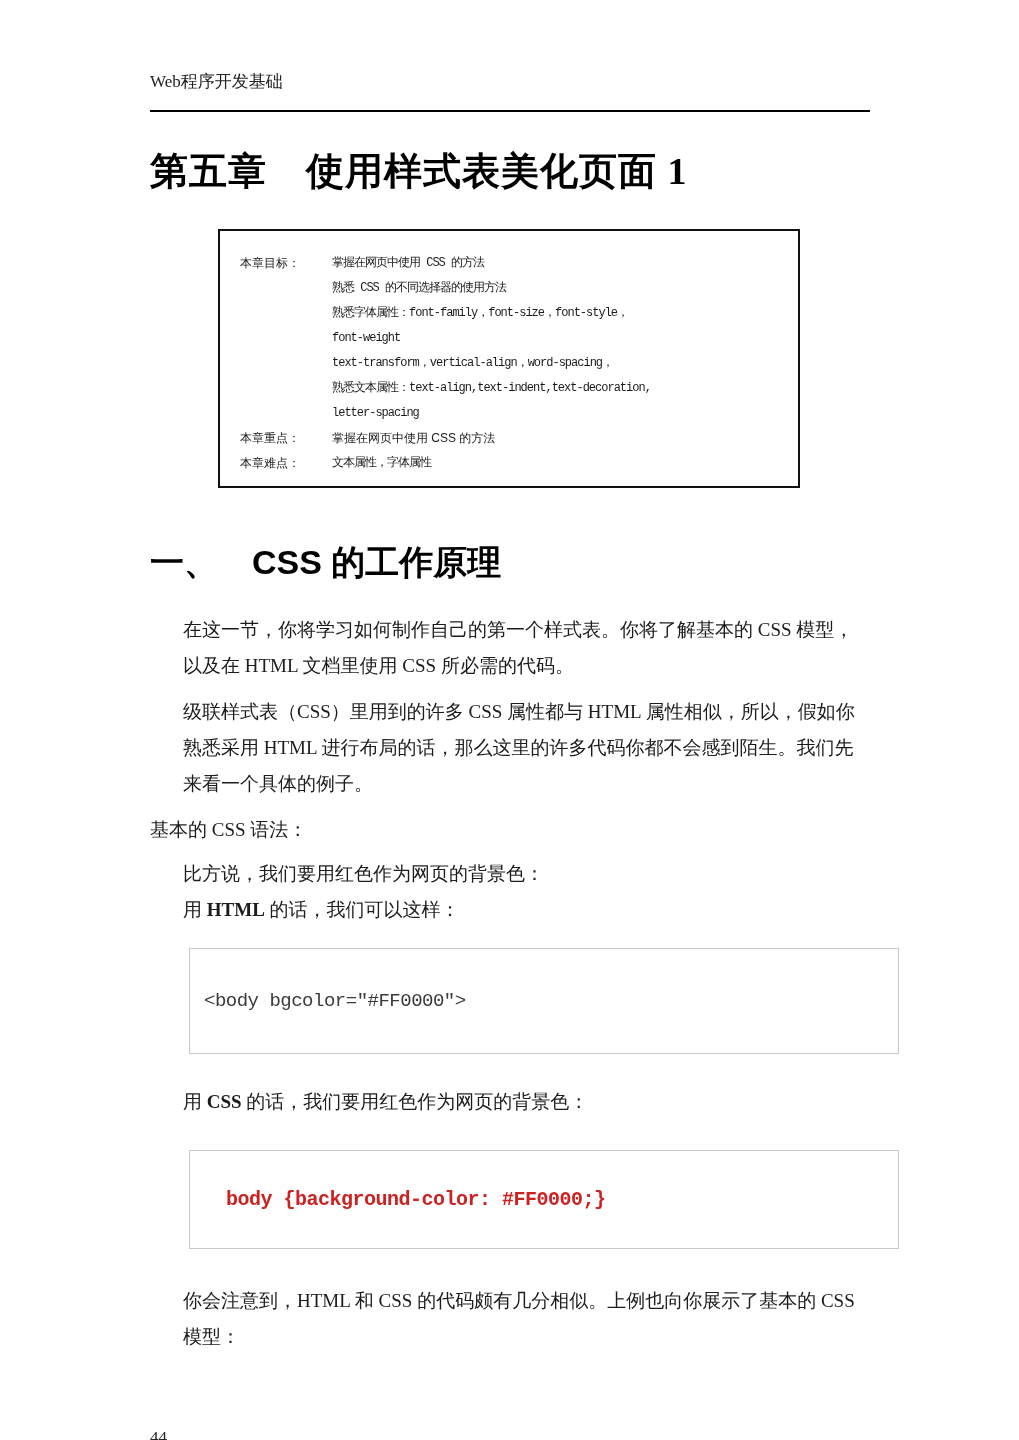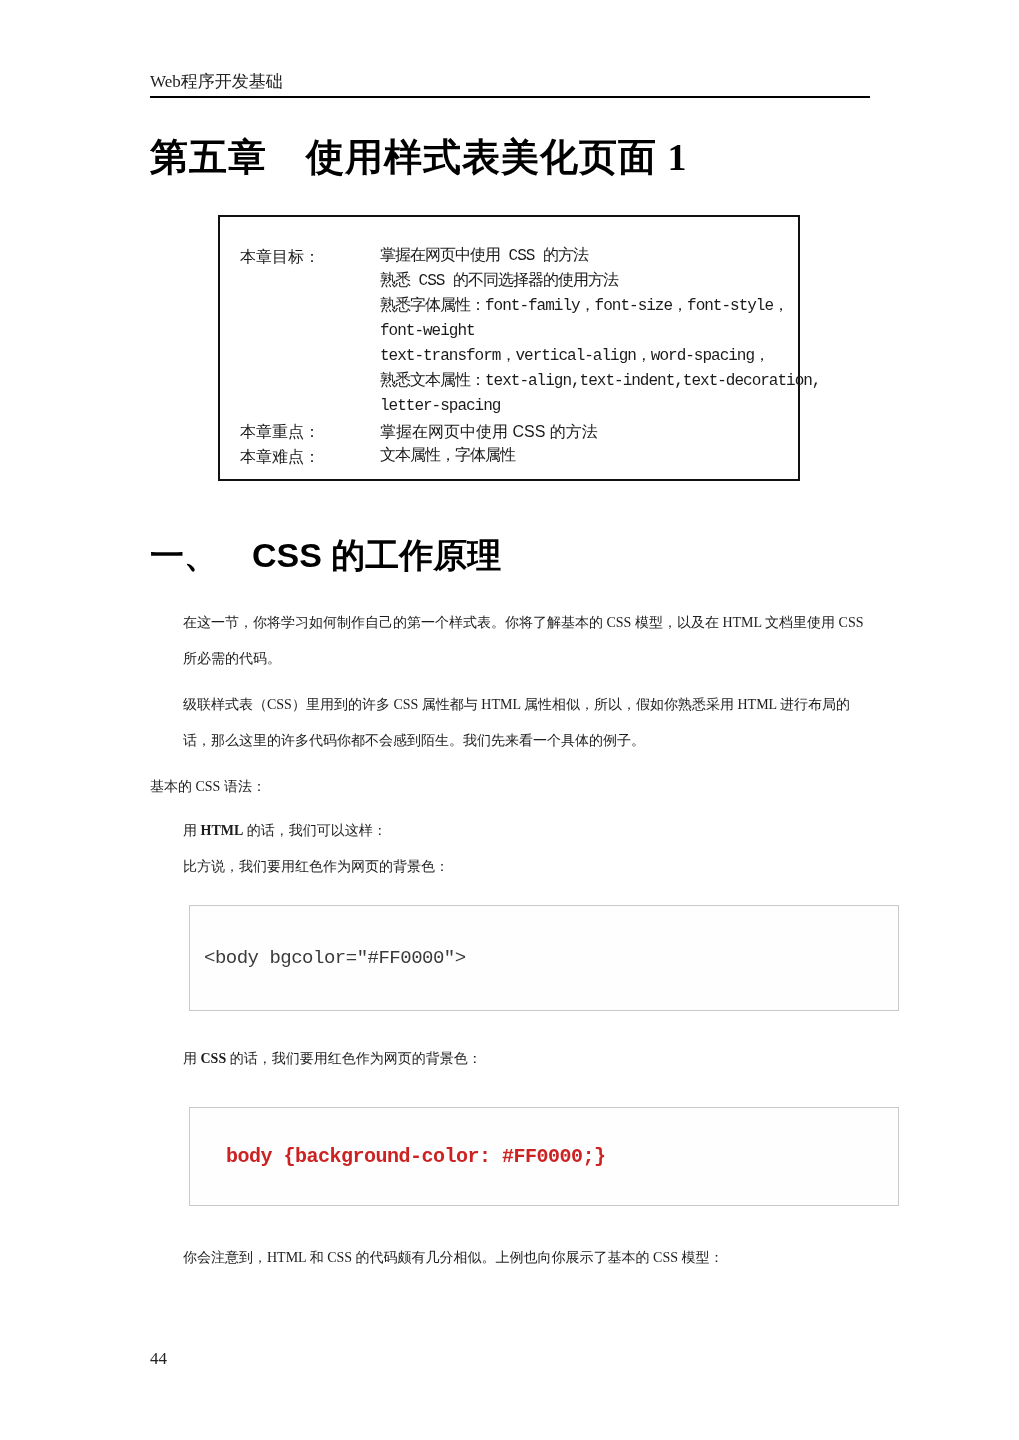--- a/index.html
+++ b/index.html
@@ -11,69 +11,68 @@
     overflow: hidden;
   }
   .page {
     width: 1019px; height: 1440px;
     padding: 0 149px 0 150px;
     position: relative;
     background: #ffffff;
   }
   .header {
     margin-top: 70px;
-    padding-bottom: 3px;
+    padding-bottom: 17px;
     border-bottom: 2px solid #000000;
     font-size: 17px;
     color: #222222;
   }
   .title {
     margin-top: 34px;
     font-size: 38px;
     font-weight: bold;
     font-family: "Liberation Serif", serif;
     color: #000000;
     letter-spacing: 1px;
   }
   .obj-box {
     margin: 32px 0 0 68px;
     width: 582px;
     border: 2px solid #111111;
-    padding: 27px 12px 10px 20px;
-    font-size: 16px;
+    padding: 20px 12px 10px 20px;
+    font-size: 12px;
     line-height: 25px;
   }
   .obj-row { display: flex; }
   .obj-label {
     width: 92px;
     flex: 0 0 92px;
     white-space: nowrap;
     font-family: "Liberation Serif", serif;
   }
   .obj-content {
     flex: 1;
     font-family: "Liberation Mono", "Liberation Serif", serif;
     letter-spacing: -1px;
-    margin-left: 48px;
   }
   .obj-row.sans-ascii .obj-content {
     font-family: "Liberation Sans", "Liberation Serif", serif;
     letter-spacing: 0;
   }
   .obj-line { white-space: nowrap; }
   .section-heading {
     margin-top: 52px;
     font-family: "Liberation Sans", sans-serif;
     font-weight: bold;
     font-size: 34px;
     color: #000000;
   }
   .sec-num { margin-right: 34px; }
   .para {
-    font-size: 14px;
+    font-size: 19px;
     line-height: 36px;
     color: #1c1c1c;
   }
   .indent { margin-left: 33px; }
   .mt-para1 { margin-top: 26px; }
   .mt-para2 { margin-top: 10px; }
   .mt-syntax { margin-top: 10px; }
   .mt-example { margin-top: 8px; }
   .code-box {
     margin-top: 20px;
@@ -143,22 +142,22 @@
     <span class="sec-num">一、</span><span class="sec-title">CSS 的工作原理</span>
   </div>
 
   <p class="para indent mt-para1">在这一节，你将学习如何制作自己的第一个样式表。你将了解基本的 CSS 模型，以及在 HTML 文档里使用 CSS 所必需的代码。</p>
 
   <p class="para indent mt-para2">级联样式表（CSS）里用到的许多 CSS 属性都与 HTML 属性相似，所以，假如你熟悉采用 HTML 进行布局的话，那么这里的许多代码你都不会感到陌生。我们先来看一个具体的例子。</p>
 
   <p class="para mt-syntax">基本的 CSS 语法：</p>
 
   <div class="para indent mt-example">
+    <div>比方说，我们要用红色作为网页的背景色：</div>
     <div><span>用 </span><b class="kw">HTML</b><span> 的话，我们可以这样：</span></div>
-    <div>比方说，我们要用红色作为网页的背景色：</div>
   </div>
 
   <div class="code-box">
     <code style="color: rgb(58, 58, 58);">&lt;body bgcolor="#FF0000"&gt;</code>
   </div>
 
   <div class="para indent mt-cssway"><span>用 </span><b class="kw">CSS</b><span> 的话，我们要用红色作为网页的背景色：</span></div>
 
   <div class="code-box css-box">
     <code style="color: rgb(204, 34, 34);">body {background-color: #FF0000;}</code>

